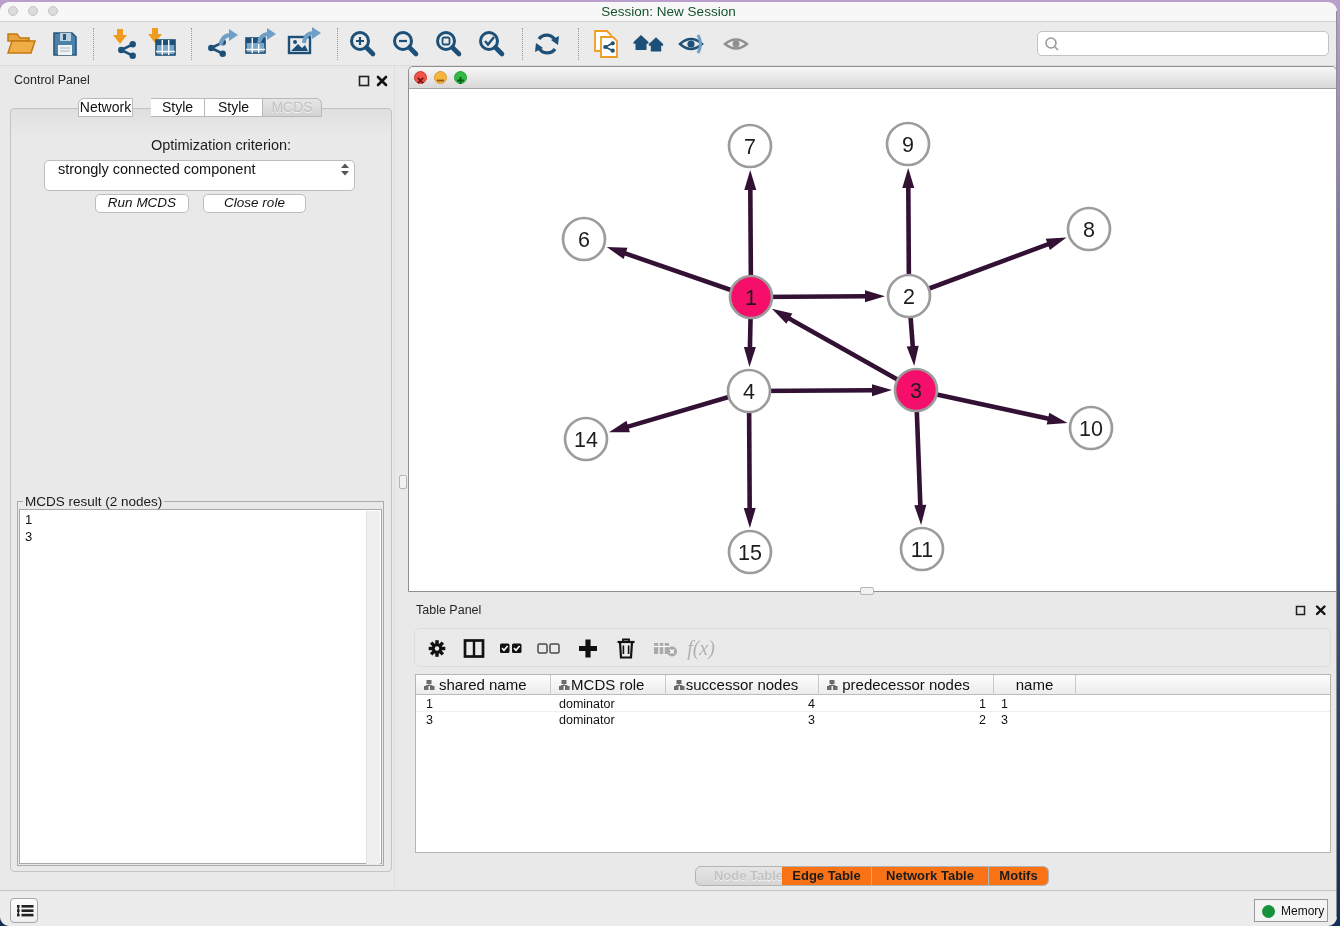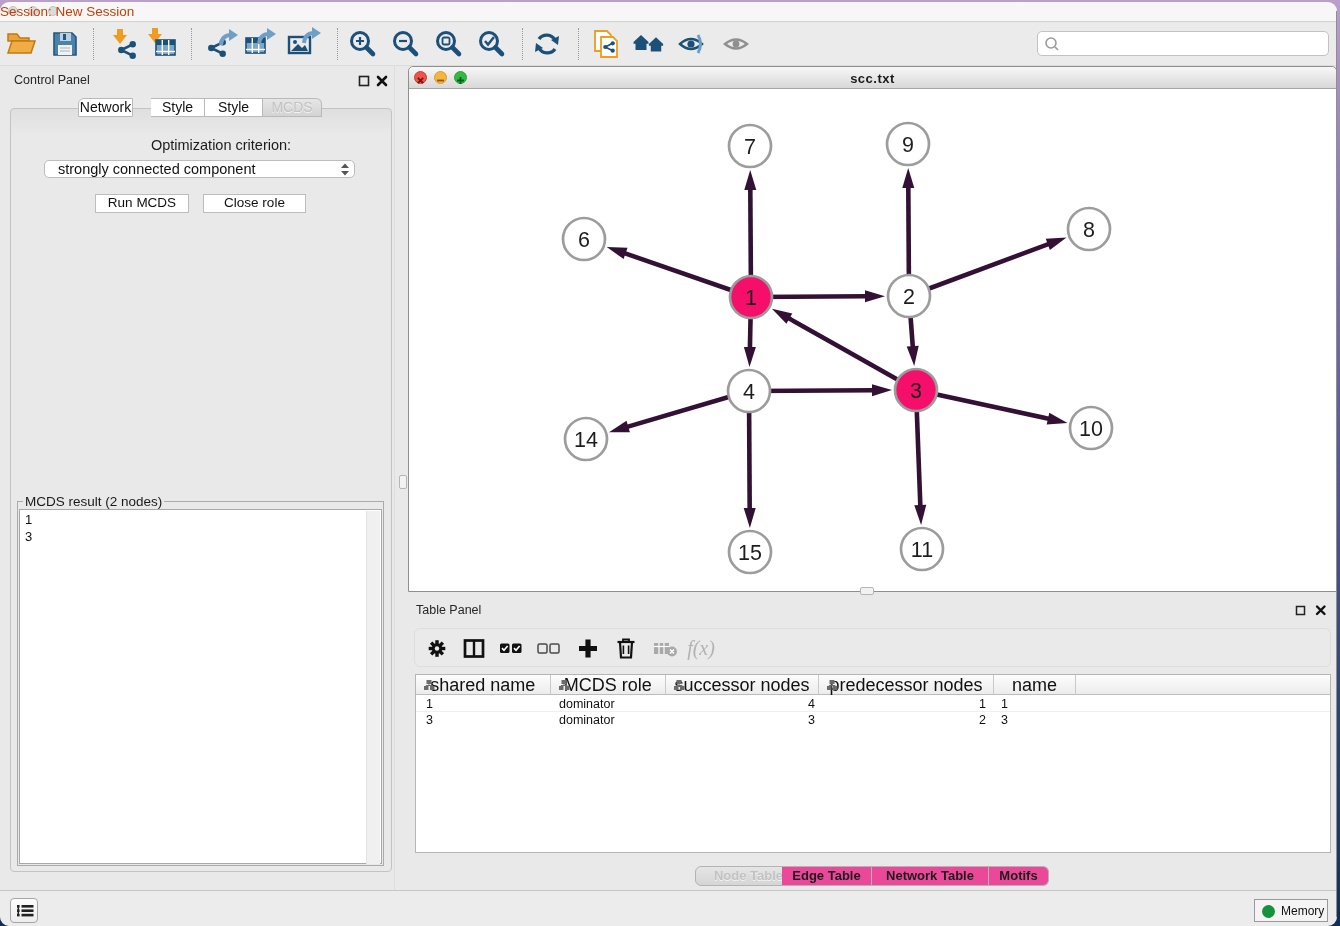--- a/index.html
+++ b/index.html
@@ -3,52 +3,52 @@
 <meta charset="utf-8">
 <style>
 * { margin:0; padding:0; box-sizing:border-box; }
 html,body { width:1340px; height:926px; overflow:hidden; }
 body { font-family:"Liberation Sans", sans-serif; background:linear-gradient(180deg,#b99cca 0%,#8f7ab4 18%,#5f5f9c 45%,#2e4a7e 75%,#16335f 100%); }
 #app { position:absolute; left:0; top:0; width:1340px; height:926px; background:#e9e9e9; }
 svg { will-change:transform; }
 #frame { position:absolute; left:0; top:0; z-index:60; pointer-events:none; }
 #titlebar { position:absolute; left:0; top:0; width:1340px; height:22px; background:#f7f7f7; border-bottom:1px solid #d2d2d2; }
 .tl { position:absolute; top:6px; width:10px; height:10px; border-radius:50%; background:#dbdbdb; border:1px solid #c5c5c5; }
-#wtitle { position:absolute; top:4px; left:0; width:1337px; font-size:13.5px; color:#c2410c; }
+#wtitle { position:absolute; top:4px; left:0; width:1337px; text-align:center; font-size:13.5px; color:#14532d; }
 #toolbar { position:absolute; left:0; top:23px; width:1337px; height:43px; background:#ebebeb; border-bottom:1px solid #dcdcdc; }
 .tsep { position:absolute; top:5px; height:32px; width:0; border-left:1px dotted #9a9a9a; }
 #search { position:absolute; left:1037px; top:8px; width:292px; height:25px; background:#fff; border:1px solid #c2c2c2; border-radius:5px; }
 
 #cpanel { position:absolute; left:0; top:66px; width:395px; height:824px; background:#e9e9e9; border-right:1px solid #dedede; }
 #cphead { position:absolute; left:14px; top:7px; font-size:12.5px; color:#262626; }
 #cpane { position:absolute; left:10px; top:42px; width:382px; height:764px; background:linear-gradient(180deg,#dfdfdf 0px,#e9e9e9 26px); border:1px solid #c3c3c3; border-radius:4px; }
 .tab { position:absolute; top:32px; height:19px; border:1px solid #b9b9b9; background:#fff; font-size:14px; color:#111; text-align:center; line-height:17px; }
 .tabd { background:linear-gradient(180deg,#e6e6e6,#d3d3d3); color:#c2c2c2; text-shadow:0 1px 0 #f3f3f3; }
 #optlab { position:absolute; left:0; top:71px; width:394px; text-align:center; font-size:14.5px; color:#1c1c1c;padding-left:48px; }
-#combo { position:absolute; left:44px; top:94px; width:311px; height:18px; background:#fff; border:1px solid #bdbdbd; border-radius:5px; font-size:14.5px; color:#111; line-height:17px; padding-left:13px; }
-.btn { position:absolute; top:128px; height:19px; background:#fff; border:1px solid #bdbdbd; border-radius:0; font-size:13.5px; color:#111; text-align:center; line-height:16px; }
+#combo { position:absolute; left:44px; top:94px; width:311px; height:31px; background:#fff; border:1px solid #bdbdbd; border-radius:5px; font-size:14.5px; color:#111; line-height:17px; padding-left:13px; }
+.btn { position:absolute; top:128px; height:19px; background:#fff; border:1px solid #bdbdbd; border-radius:5px; font-size:13.5px; color:#111; text-align:center; line-height:16px;font-style:italic; }
 #fieldset { position:absolute; left:17px; top:435px; width:367px; height:365px; border:1px solid #ababab; }
 #fslab { position:absolute; left:23px; top:428px; background:#e9e9e9; padding:0 2px; font-size:13.5px; color:#1a1a1a; }
 #fswhite { position:absolute; left:19px; top:443px; width:363px; height:355px; background:#fff; border:1px solid #a9a9a9; font-size:13px; color:#111; }
 #fsscroll { position:absolute; right:1px; top:1px; width:14px; height:353px; background:#f0f0f0; border-left:1px solid #e2e2e2; }
 
 #netwin { position:absolute; left:408px; top:66px; width:929px; height:526px; background:#fff; border:1px solid #8f8f8f; border-radius:5px 5px 0 0; }
 #nettitle { position:absolute; left:0; top:0; width:927px; height:22px; background:linear-gradient(180deg,#f7f7f7,#d8d8d8); border-bottom:1px solid #a5a5a5; border-radius:5px 5px 0 0; }
 #nettext { position:absolute; left:0; top:4px; width:927px; text-align:center; font-size:13px; font-weight:bold; color:#1a1a1a; letter-spacing:0.5px; }
 .mac { position:absolute; top:4px; width:13px; height:13px; border-radius:50%; }
 
 #tpanel { position:absolute; left:408px; top:597px; width:929px; height:294px; background:#e9e9e9; }
 #tphead { position:absolute; left:8px; top:6px; font-size:12.5px; color:#262626; }
 #ttoolbar { position:absolute; left:6px; top:31px; width:917px; height:39px; background:#eaeaea; border:1px solid #dddddd; border-radius:6px; }
 #ttable { position:absolute; left:7px; top:77px; width:916px; height:179px; background:#fff; border:1px solid #b5b5b5; }
 #thead { position:absolute; left:0; top:0; width:914px; height:20px; background:linear-gradient(180deg,#fdfdfd,#ececec); border-bottom:1px solid #bdbdbd; }
-.thcell { position:absolute; top:0; height:20px; border-right:1px solid #c9c9c9; font-size:18px; color:#111; text-align:center; line-height:20px; }
+.thcell { position:absolute; top:0; height:20px; border-right:1px solid #c9c9c9; font-size:15px; color:#111; text-align:center; line-height:20px; }
 .trow { position:absolute; left:0; width:914px; height:16px; font-size:12.5px; color:#111; }
 .tc { position:absolute; top:1px; white-space:nowrap; }
-.btab { position:absolute; top:269px; height:20px; border:1px solid #b3b3b3; background:#ec4899; font-size:13px; font-weight:bold; color:#1c1c1c; text-align:center; line-height:18px; }
+.btab { position:absolute; top:269px; height:20px; border:1px solid #b3b3b3; background:#f97316; font-size:13px; font-weight:bold; color:#1c1c1c; text-align:center; line-height:18px; }
 .btabd { background:linear-gradient(180deg,#e5e5e5,#d5d5d5); color:#c2c2c2; text-shadow:0 1px 0 #f3f3f3; }
 
 #status { position:absolute; left:0; top:890px; width:1337px; height:36px; background:#ececec; border-top:1px solid #c6c6c6; }
 #listbtn { position:absolute; left:10px; top:7px; width:28px; height:25px; background:linear-gradient(180deg,#fcfcfc,#ededed); border:1px solid #a6a6a6; border-radius:4px; }
 #membtn { position:absolute; left:1254px; top:8px; width:74px; height:23px; background:#f4f4f4; border:1px solid #9a9a9a; font-size:12px; color:#111; }
 #memdot { position:absolute; left:7px; top:5px; width:13px; height:13px; border-radius:50%; background:#17923c; }
 .ic { position:absolute; }
 </style>
 </head>
 <body>
@@ -222,21 +222,20 @@
     <div id="nettitle">
       <div class="mac" style="left:5px;background:#ee544c;border:1px solid #ce3a33"><svg width="11" height="11">
             <path d="M2.8 2.8 L8.2 8.2 M8.2 2.8 L2.8 8.2" stroke="#73150f" stroke-width="1.7"></path>
           </svg></div>
       <div class="mac" style="left:25px;background:#f6b53d;border:1px solid #dd9a2f"><svg width="11" height="11">
             <path d="M2 5.5 H9" stroke="#90591b" stroke-width="1.8"></path>
           </svg></div>
       <div class="mac" style="left:45px;background:#32ba45;border:1px solid #27a138"><svg width="11" height="11">
             <path d="M2 5.5 H9 M5.5 2 V9" stroke="#0c5c1a" stroke-width="1.8"></path>
           </svg></div>
-      <div id="nettext">scc.txt</div>
     </div>
     <svg style="position:absolute;left:0;top:23px" width="927" height="503" viewBox="0 23 927 503" font-family="Liberation Sans, sans-serif">
         <line x1="342" y1="230" x2="341.3" y2="121.0" stroke="#331134" stroke-width="4.6"></line>
         <polygon points="341.2,103.0 347.3,123.0 335.3,123.0" fill="#331134"></polygon>
         <line x1="342" y1="230" x2="214.7" y2="185.8" stroke="#331134" stroke-width="4.6"></line>
         <polygon points="197.7,179.9 218.5,180.8 214.6,192.1" fill="#331134"></polygon>
         <line x1="342" y1="230" x2="458.0" y2="229.3" stroke="#331134" stroke-width="4.6"></line>
         <polygon points="476.0,229.2 456.0,235.3 456.0,223.3" fill="#331134"></polygon>
         <line x1="342" y1="230" x2="340.9" y2="282.0" stroke="#331134" stroke-width="4.6"></line>
         <polygon points="340.5,300.0 334.9,279.9 346.9,280.1" fill="#331134"></polygon>

